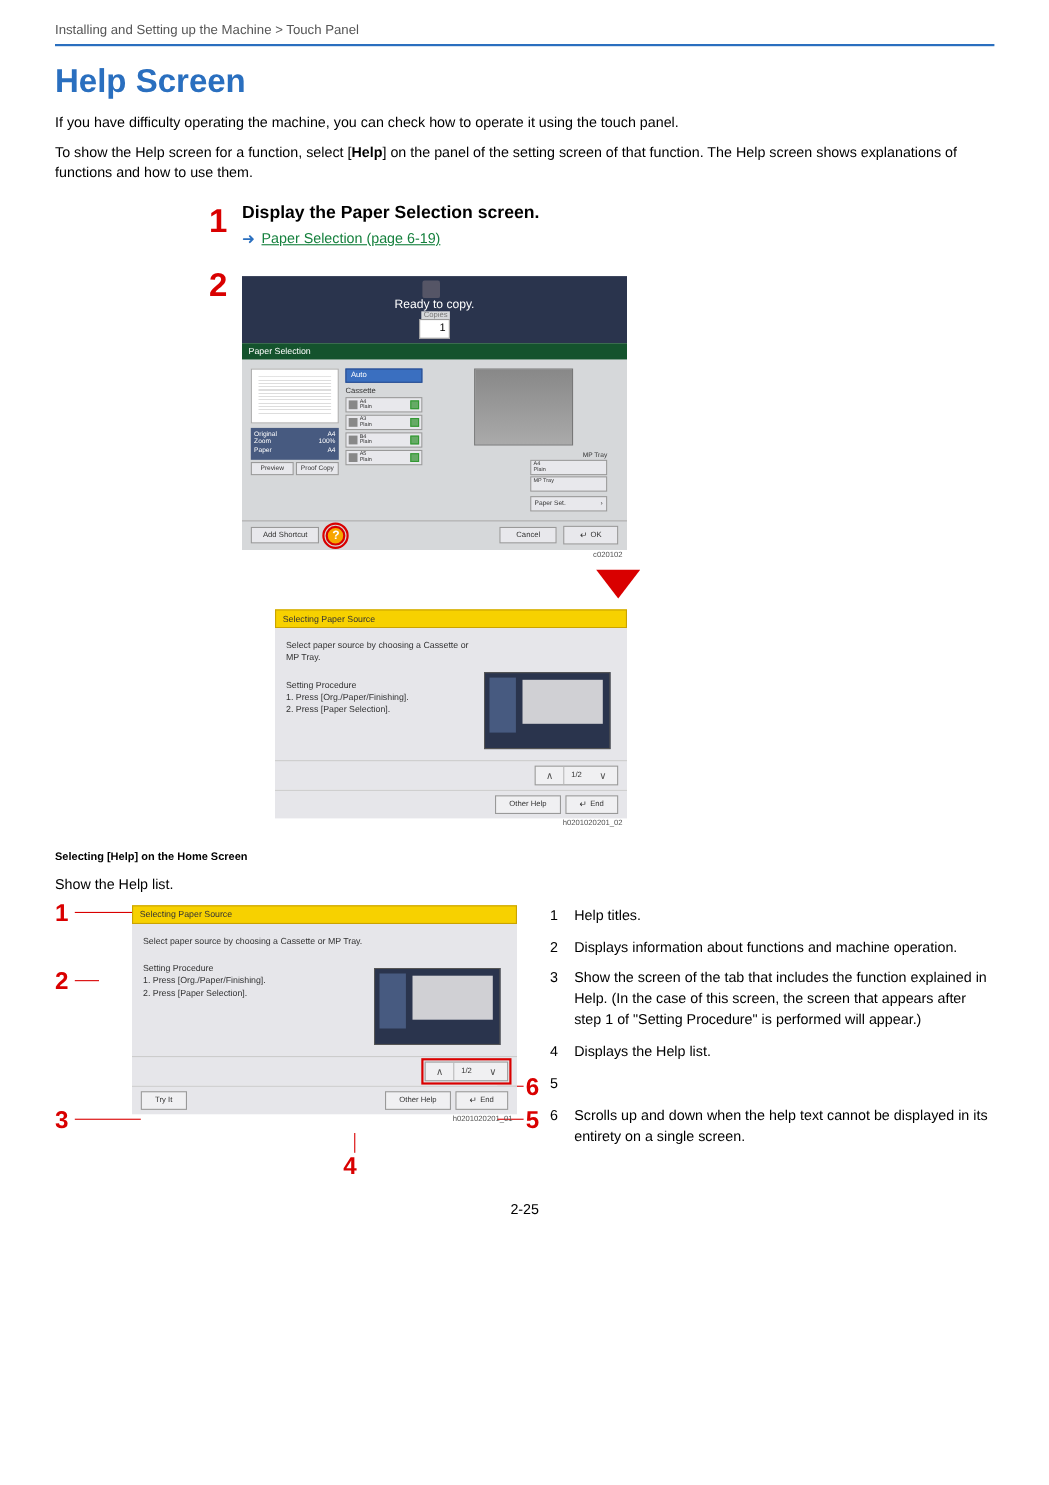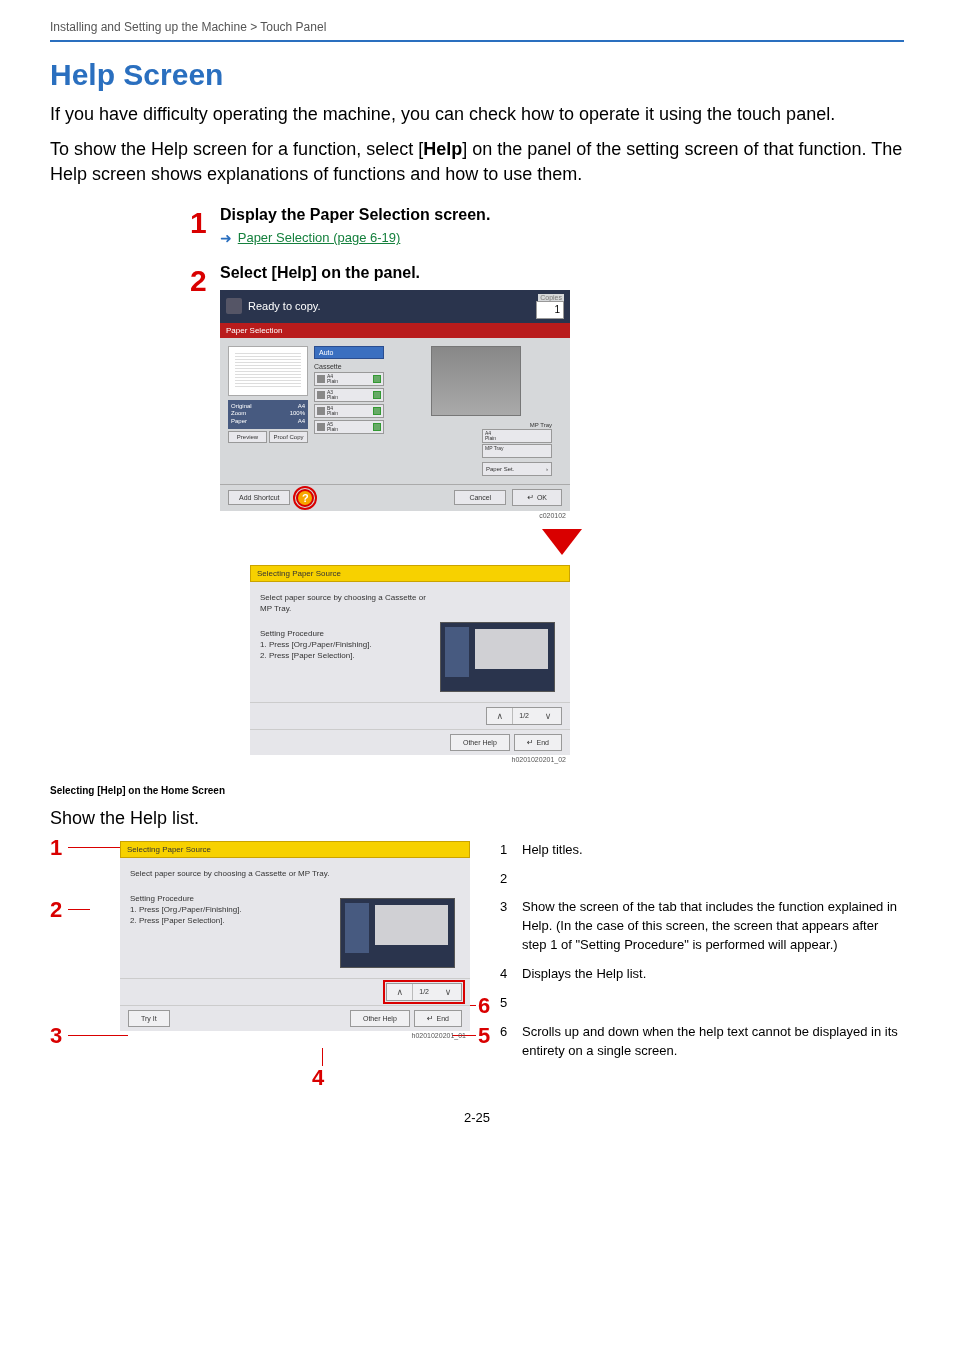--- a/index.html
+++ b/index.html
@@ -17,21 +17,21 @@
     border-bottom: 2px solid #2a6fbf;
     margin-bottom: 16px;
   }
   h1.page-title {
     color: #2a6fbf;
     font-size: 30px;
     font-weight: 900;
     font-family: Arial Black, Arial, sans-serif;
     margin-bottom: 10px;
   }
-  p.body { font-size: 18px; margin-bottom: 10px; line-height: 1.4; }
+  p.body { font-size: 13px; margin-bottom: 10px; line-height: 1.4; }
   .bold { font-weight: bold; }
   .step-row { display:flex; margin-top: 18px; margin-left:140px; }
   .step-num {
     color: #d90000;
     font-size: 30px;
     font-weight: 900;
     font-family: Arial Black, Arial, sans-serif;
     width: 30px;
     flex-shrink:0;
   }
@@ -41,26 +41,26 @@
   .arrow-icon { color:#2a6fbf; font-size:14px; }
   a.xref { color:#15803d; text-decoration: underline; }
 
   
   .panel1 {
     width: 350px;
     margin-top:8px;
     font-size:8px;
     color:#fff;
   }
-  .panel1 .topbar { background:#2a344d; display:flex; align-items:center; padding:4px 6px; }
+  .panel1 .topbar { background:#2a344d; display:flex; align-items:center; padding:4px 6px;flex-direction:column; }
   .panel1 .topbar .copy-icon { width:16px; height:16px; background:#556; margin-right:6px; border-radius:2px;}
   .panel1 .topbar .title { flex:1; font-size:11px; }
   .panel1 .topbar .copies { background:#fff; color:#000; width:28px; height:18px; display:flex; align-items:center; justify-content:flex-end; padding:0 3px; font-size:10px; border:1px solid #999;}
   .panel1 .copies-label { font-size:7px; color:#777; background:#d6d8da; padding:0 2px;}
-  .panel1 .subbar { background:#b91c1c; padding:3px 6px; font-size:8px;}
+  .panel1 .subbar { background:#14532d; padding:3px 6px; font-size:8px;}
   .panel1 .mainarea { background:#d6d8da; padding:8px; display:flex; gap:6px; }
   .panel1 .leftcol { width:80px; }
   .panel1 .docthumb { background:#fff; height:50px; border:1px solid #aaa; margin-bottom:4px; position:relative;}
   .panel1 .docthumb::after{content:""; position:absolute; inset:6px; background:repeating-linear-gradient(#ddd,#ddd 1px,#fff 1px,#fff 3px);}
   .panel1 .info { background:#475a80; color:#fff; font-size:6px; padding:3px; line-height:1.3;}
   .panel1 .info .row{display:flex; justify-content:space-between;}
   .panel1 .btnpair { display:flex; gap:2px; margin-top:2px;}
   .panel1 .smallbtn { flex:1; background:#e8e8ec; border:1px solid #999; color:#333; font-size:6px; text-align:center; padding:2px 0;}
   .panel1 .midcol { width:70px; display:flex; flex-direction:column; gap:2px;}
   .panel1 .autobtn { background:#3a6fc0; color:#fff; font-size:7px; padding:2px 4px; border:1px solid #2a4d8f;}
@@ -145,21 +145,20 @@
     <div class="link-row">
       <span class="arrow-icon">➜</span>
       <a href="#" class="xref">Paper Selection (page 6-19)</a>
     </div>
   </div>
 </div>
 
 <div class="step-row">
   <div class="step-num">2</div>
   <div class="step-body">
-    <div class="step-heading">Select [Help] on the panel.</div>
 
     <div class="panel1">
       <div class="topbar">
         <div class="copy-icon"></div>
         <div class="title">Ready to copy.</div>
         <div style="display:flex;flex-direction:column;align-items:flex-end;">
           <div class="copies-label">Copies</div>
           <div class="copies">1</div>
         </div>
       </div>
@@ -327,20 +326,21 @@
     </div>
   </div>
 
   <div class="annot-list">
     <div class="item">
         <div class="n">1</div>
         <div>Help titles.</div>
       </div>
     <div class="item">
         <div class="n">2</div>
+        <div>Displays information about functions and machine operation.</div>
       </div>
     <div class="item">
         <div class="n">3</div>
         <div>Show the screen of the tab that includes the function explained in Help. (In the case of this screen, the screen that appears after step 1 of "Setting Procedure" is performed will appear.)</div>
       </div>
     <div class="item">
         <div class="n">4</div>
         <div>Displays the Help list.</div>
       </div>
     <div class="item">

